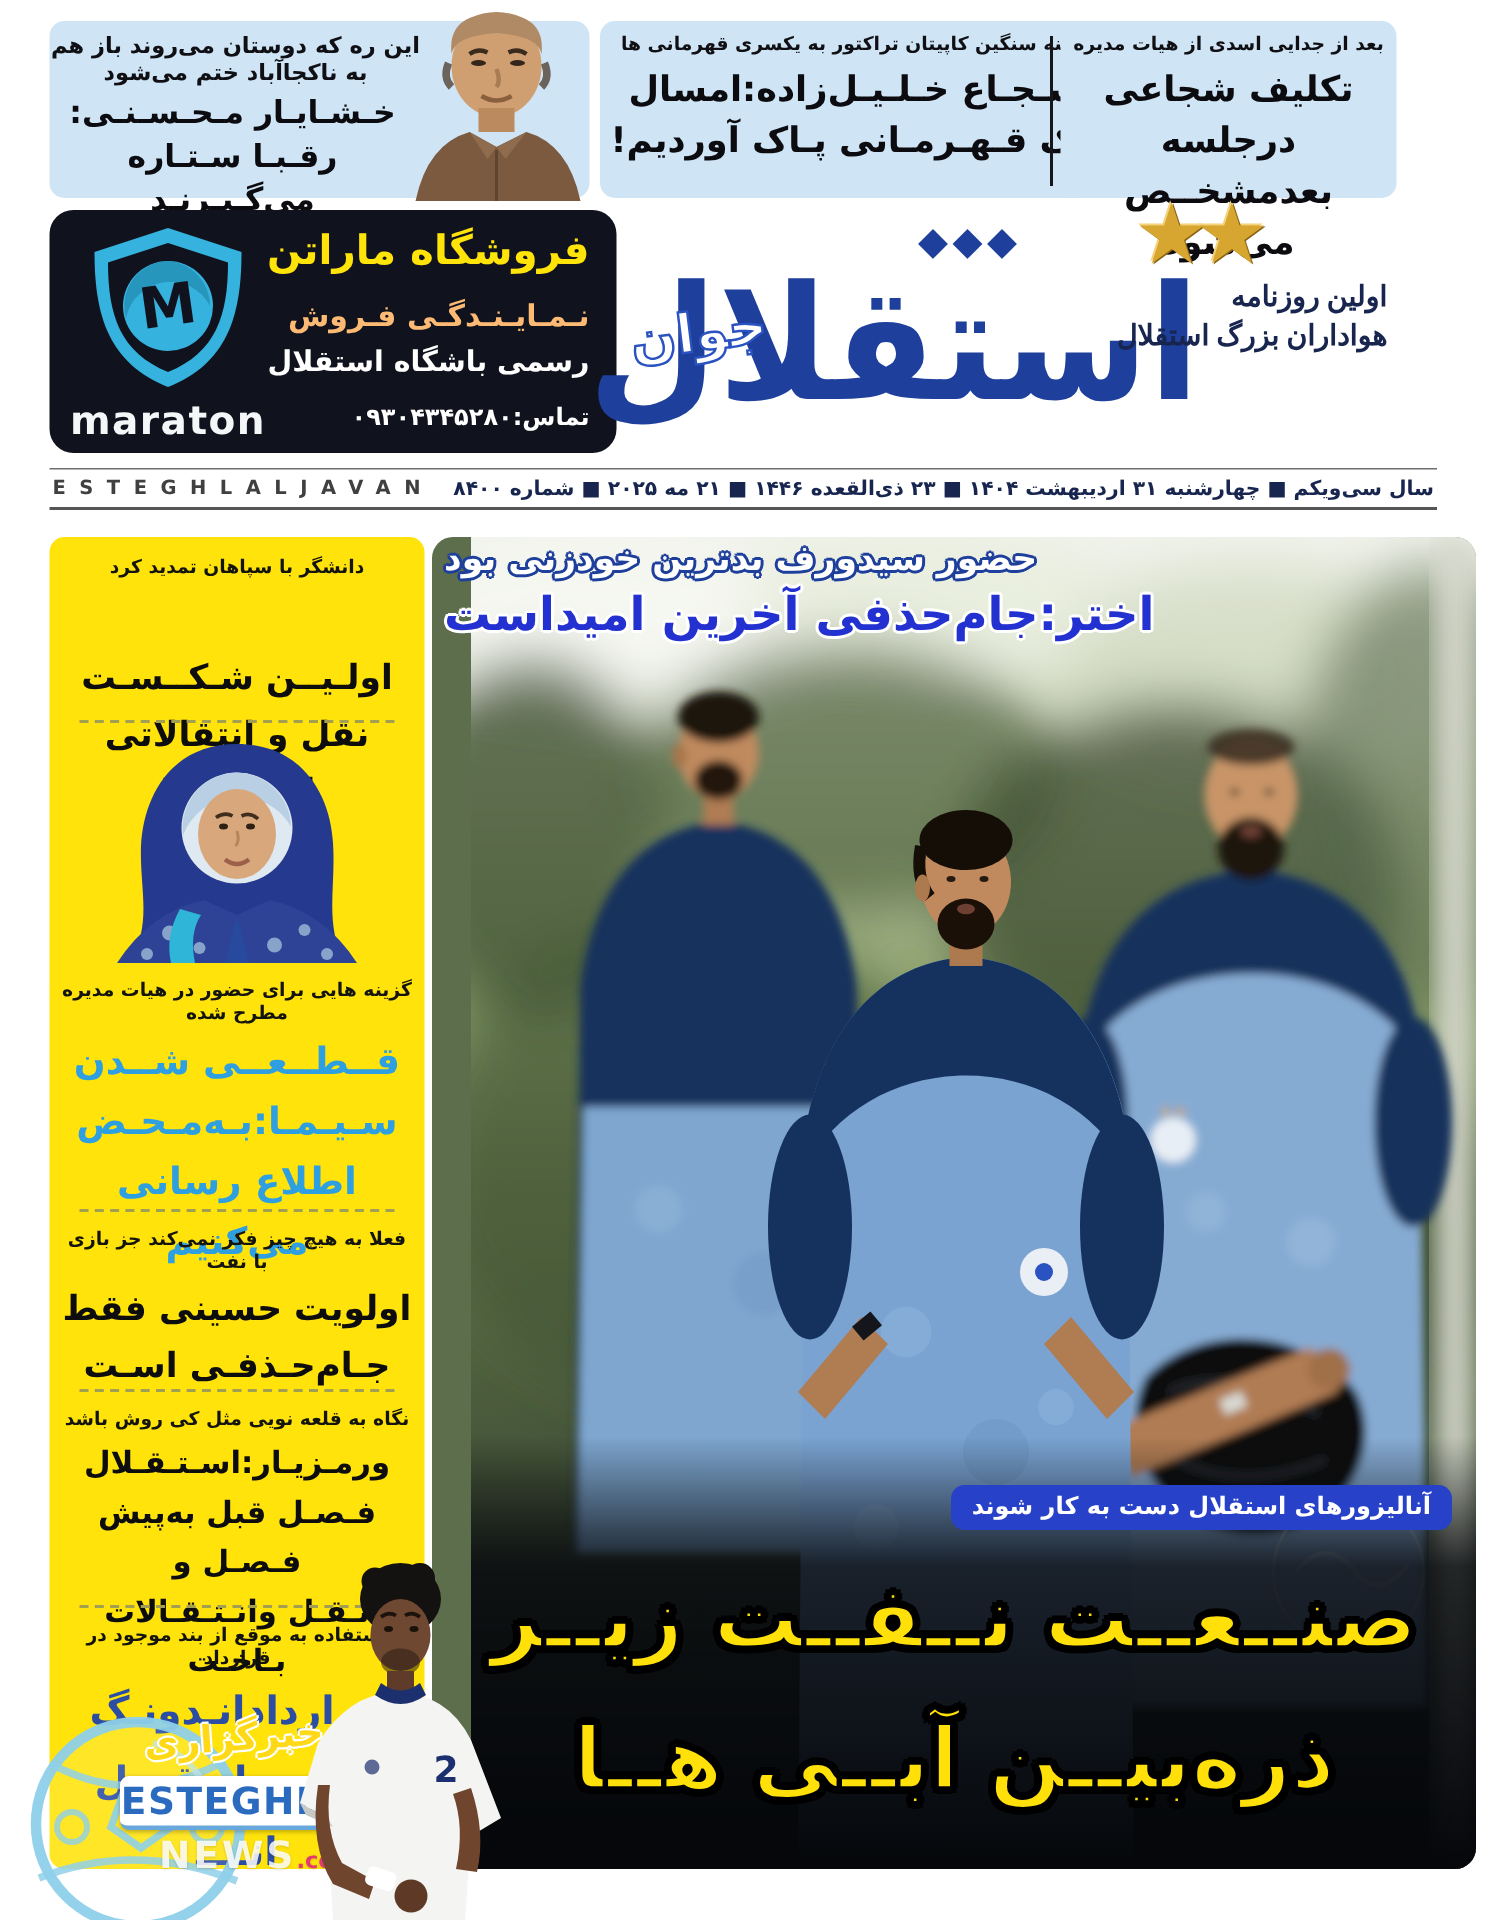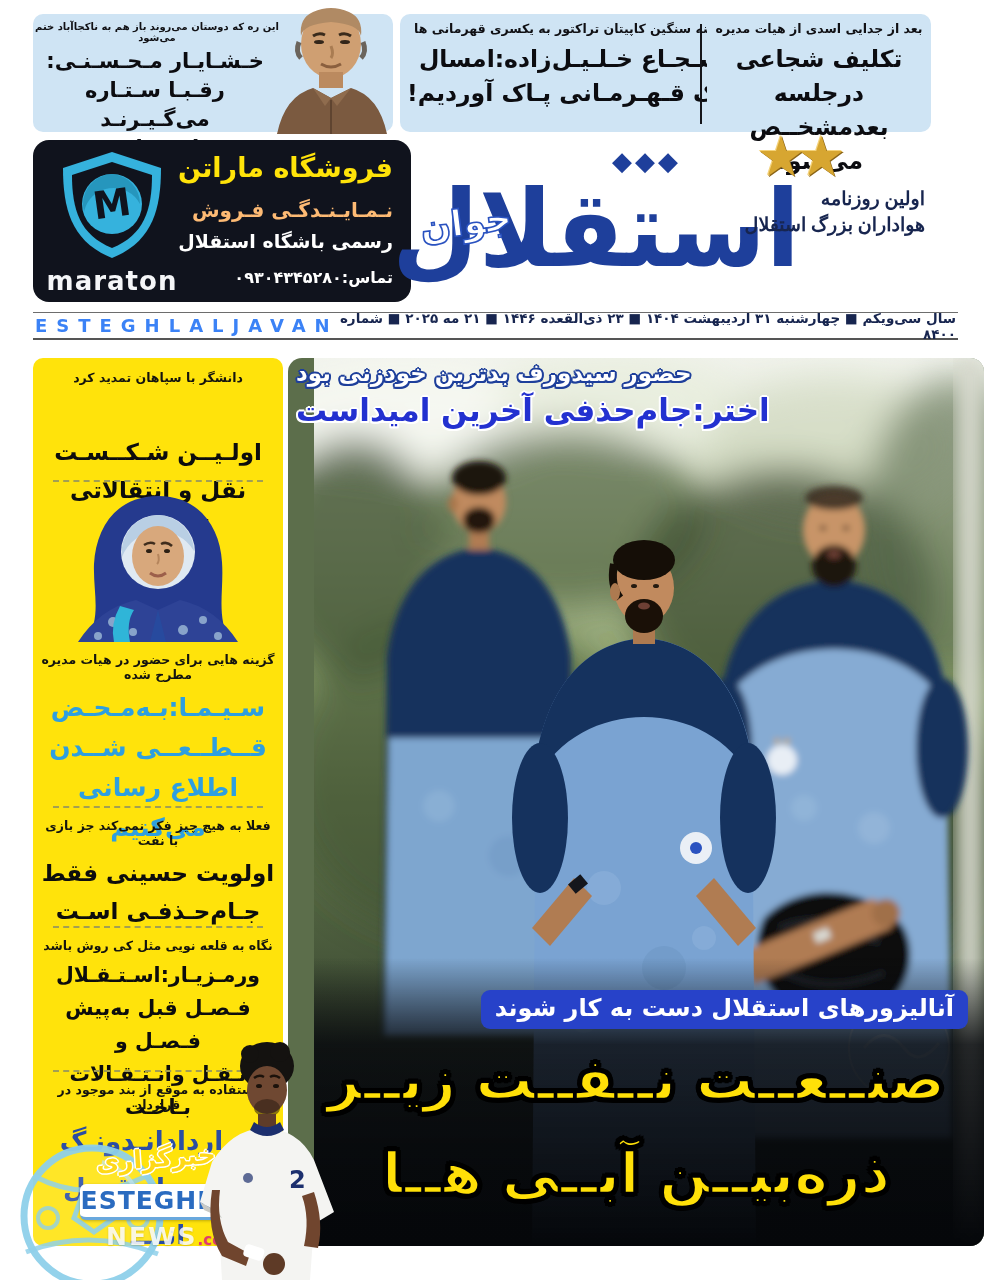--- a/index.html
+++ b/index.html
@@ -7,21 +7,21 @@
         font-family:"DejaVu Sans",sans-serif;margin:0 auto;}
   
   .tblock{position:absolute;top:14px;height:118px;background:#cfe4f4;border-radius:10px;}
   .tb-left{left:33px;width:360px;}
   .tb-mid{left:400px;width:341px;}
   .tb-right{left:707px;width:224px;}
   .vsep{position:absolute;left:700px;top:24px;width:2px;height:100px;background:#15151a;}
   .tk{font-weight:bold;color:#101014;text-align:center;font-size:12.5px;padding-top:7px;}
   .thl{font-weight:bold;color:#0c0c10;text-align:center;}
   .tb-right .thl,.tb-mid .thl{font-size:23.5px;line-height:34px;margin-top:6px;}
-  .tb-left .tk{padding-right:112px;font-size:10px;}
+  .tb-left .tk{padding-right:112px;font-size:15px;}
   .tb-left .thl{font-size:21px;line-height:29px;margin-top:4px;padding-right:116px;}
   .man-photo{position:absolute;right:2px;top:-12px;width:122px;height:132px;}
   
   .adbox{position:absolute;left:33px;top:140px;width:378px;height:162px;background:#10131d;border-radius:16px;}
   .ad-shield{position:absolute;left:16px;top:8px;width:126px;height:116px;}
   .ad-brand{position:absolute;left:4px;bottom:6px;width:150px;text-align:center;color:#f5f6f8;
             font-weight:bold;font-size:26px;letter-spacing:1px;}
   .ad-title{position:absolute;right:18px;top:12px;color:#ffe309;font-weight:bold;font-size:27px;}
   .ad-l1{position:absolute;right:18px;top:58px;color:#fdba74;font-weight:bold;font-size:20px;}
   .ad-l2{position:absolute;right:18px;top:90px;color:#fff;font-weight:bold;font-size:19px;}
@@ -32,42 +32,42 @@
   .logo-stars{position:absolute;left:756px;top:124px;font-size:56px;letter-spacing:-10px;color:#d7a631;
               text-shadow:1px 1px 0 #8a6417,-1px -1px 0 #f4d27a;}
   .logo-javan{position:absolute;left:420px;top:202px;font-size:36px;font-weight:bold;color:#fff;
               -webkit-text-stroke:1.6px #2a52c0;text-shadow:0 0 1px #2a52c0;transform:rotate(-7deg);}
   .logo-tagline{position:absolute;left:657px;top:186px;width:268px;text-align:right;color:#17254f;
                 font-weight:bold;font-size:19px;line-height:26px;font-family:Liberation Serif, serif;}
   
   .dateline{position:absolute;left:33px;top:312px;width:925px;height:28px;
             border-top:1.5px solid #6d6d6d;border-bottom:2px solid #555;
             display:flex;justify-content:space-between;align-items:center;padding:0 2px;box-sizing:border-box;}
-  .dl-latin{color:#3b82f6;font-weight:bold;font-size:18px;letter-spacing:9px;}
+  .dl-latin{color:#404040;font-weight:bold;font-size:13px;letter-spacing:9px;}
   .dl-fa{color:#17254f;font-weight:bold;font-size:13.5px;}
   
   .sidebar{position:absolute;left:33px;top:358px;width:250px;height:888px;background:#ffe30b;border-radius:10px;z-index:1;}
   .sb-item{position:absolute;left:8px;right:8px;text-align:center;}
   .sb-kicker{font-weight:bold;color:#14140f;font-size:12.5px;margin-bottom:6px;}
   .sb-hl{font-weight:bold;}
   .c-black{color:#0d0d0d;} .c-light{color:#2e9fe0;} .c-blue{color:#2b4da3;}
   .sb0 .sb-hl{font-size:23px;line-height:38px;margin-top:48px;}
   .sb1 .sb-hl{font-size:25px;line-height:40px;}
   .sb2 .sb-hl{font-size:23px;line-height:38px;}
   .sb3 .sb-hl{font-size:20.5px;line-height:33px;}
   .sb4 .sb-hl{font-size:26px;line-height:47px;}
   .sb-div{position:absolute;left:20px;right:20px;border-top:2px dashed #a39f52;}
   .woman-photo{position:absolute;left:25px;top:132px;width:200px;height:152px;}
   
   .photo{position:absolute;left:288px;top:358px;width:670px;height:888px;border-radius:14px;overflow:hidden;z-index:1;background:#5c6e4b;padding-left:26px;}
   .ph-kicker{position:absolute;left:8px;top:2px;color:#fff;font-weight:bold;font-size:23px;white-space:nowrap;
      text-shadow:2px 0 #1e3f9b,-2px 0 #1e3f9b,0 2px #1e3f9b,0 -2px #1e3f9b,1.5px 1.5px #1e3f9b,-1.5px -1.5px #1e3f9b,1.5px -1.5px #1e3f9b,-1.5px 1.5px #1e3f9b;}
   .ph-headline{position:absolute;left:8px;top:34px;color:#2331d0;font-weight:bold;font-size:31px;white-space:nowrap;
      text-shadow:2px 0 #fff,-2px 0 #fff,0 2px #fff,0 -2px #fff,1.5px 1.5px #fff,-1.5px -1.5px #fff,1.5px -1.5px #fff,-1.5px 1.5px #fff;}
-  .ph-chip{position:absolute;right:16px;top:632px;background:#2742c9;color:#fff;font-weight:bold;font-size:24px;
+  .ph-chip{position:absolute;right:16px;top:632px;background:#2742c9;color:#fff;font-weight:bold;font-size:16px;
            padding:4px 14px 7px;border-radius:9px;white-space:nowrap;}
   .ph-big{position:absolute;color:#ffe008;font-weight:bold;font-size:57px;text-align:center;white-space:nowrap;
           -webkit-text-stroke:2.5px #000;
           text-shadow:3px 3px 0 #000,-3px 3px 0 #000,3px -3px 0 #000,-3px -3px 0 #000,4px 0 0 #000,-4px 0 0 #000,0 4px 0 #000,0 -4px 0 #000;}
   .ph-big1{left:10px;right:10px;top:688px;}
   .ph-big2{left:36px;right:36px;top:782px;}
   
   .wm-ball{position:absolute;left:-10px;top:1132px;width:230px;height:148px;z-index:6;}
   .wm-script{position:absolute;left:96px;top:1144px;z-index:6;color:#ffd817;font-weight:bold;font-size:25px;
              transform:rotate(-4deg);
@@ -200,22 +200,22 @@
           <circle cx="160" cy="146" r="4"></circle>
         <circle cx="40" cy="146" r="4"></circle>
       </g>
       <path d="M62,116 q-10,18 -6,36 l16,0 q-4,-20 4,-32 Z" fill="#2fb5d8"></path>
       <path d="M100,120 l-8,32 h16 Z" fill="#274a9e"></path>
     </svg>
 
     <section class="sb-item sb1" style="top:294px">
       <div class="sb-kicker" dir="rtl">گزینه هایی برای حضور در هیات مدیره مطرح شده</div>
       <div class="sb-hl c-light" dir="rtl">
+        <div>قــطــعــی شــدن</div>
         <div>سـیـمـا:بـه‌مـحـض</div>
-        <div>قــطــعــی شــدن</div>
         <div>اطلاع رسانی می‌کنیم</div>
       </div>
     </section>
 
     <div class="sb-div" style="top:448px"></div>
 
     <section class="sb-item sb2" style="top:460px">
       <div class="sb-kicker" dir="rtl">فعلا به هیچ چیز فکر نمی‌کند جز بازی با نفت</div>
       <div class="sb-hl c-black" dir="rtl">
         <div>اولویت حسینی فقط</div>

